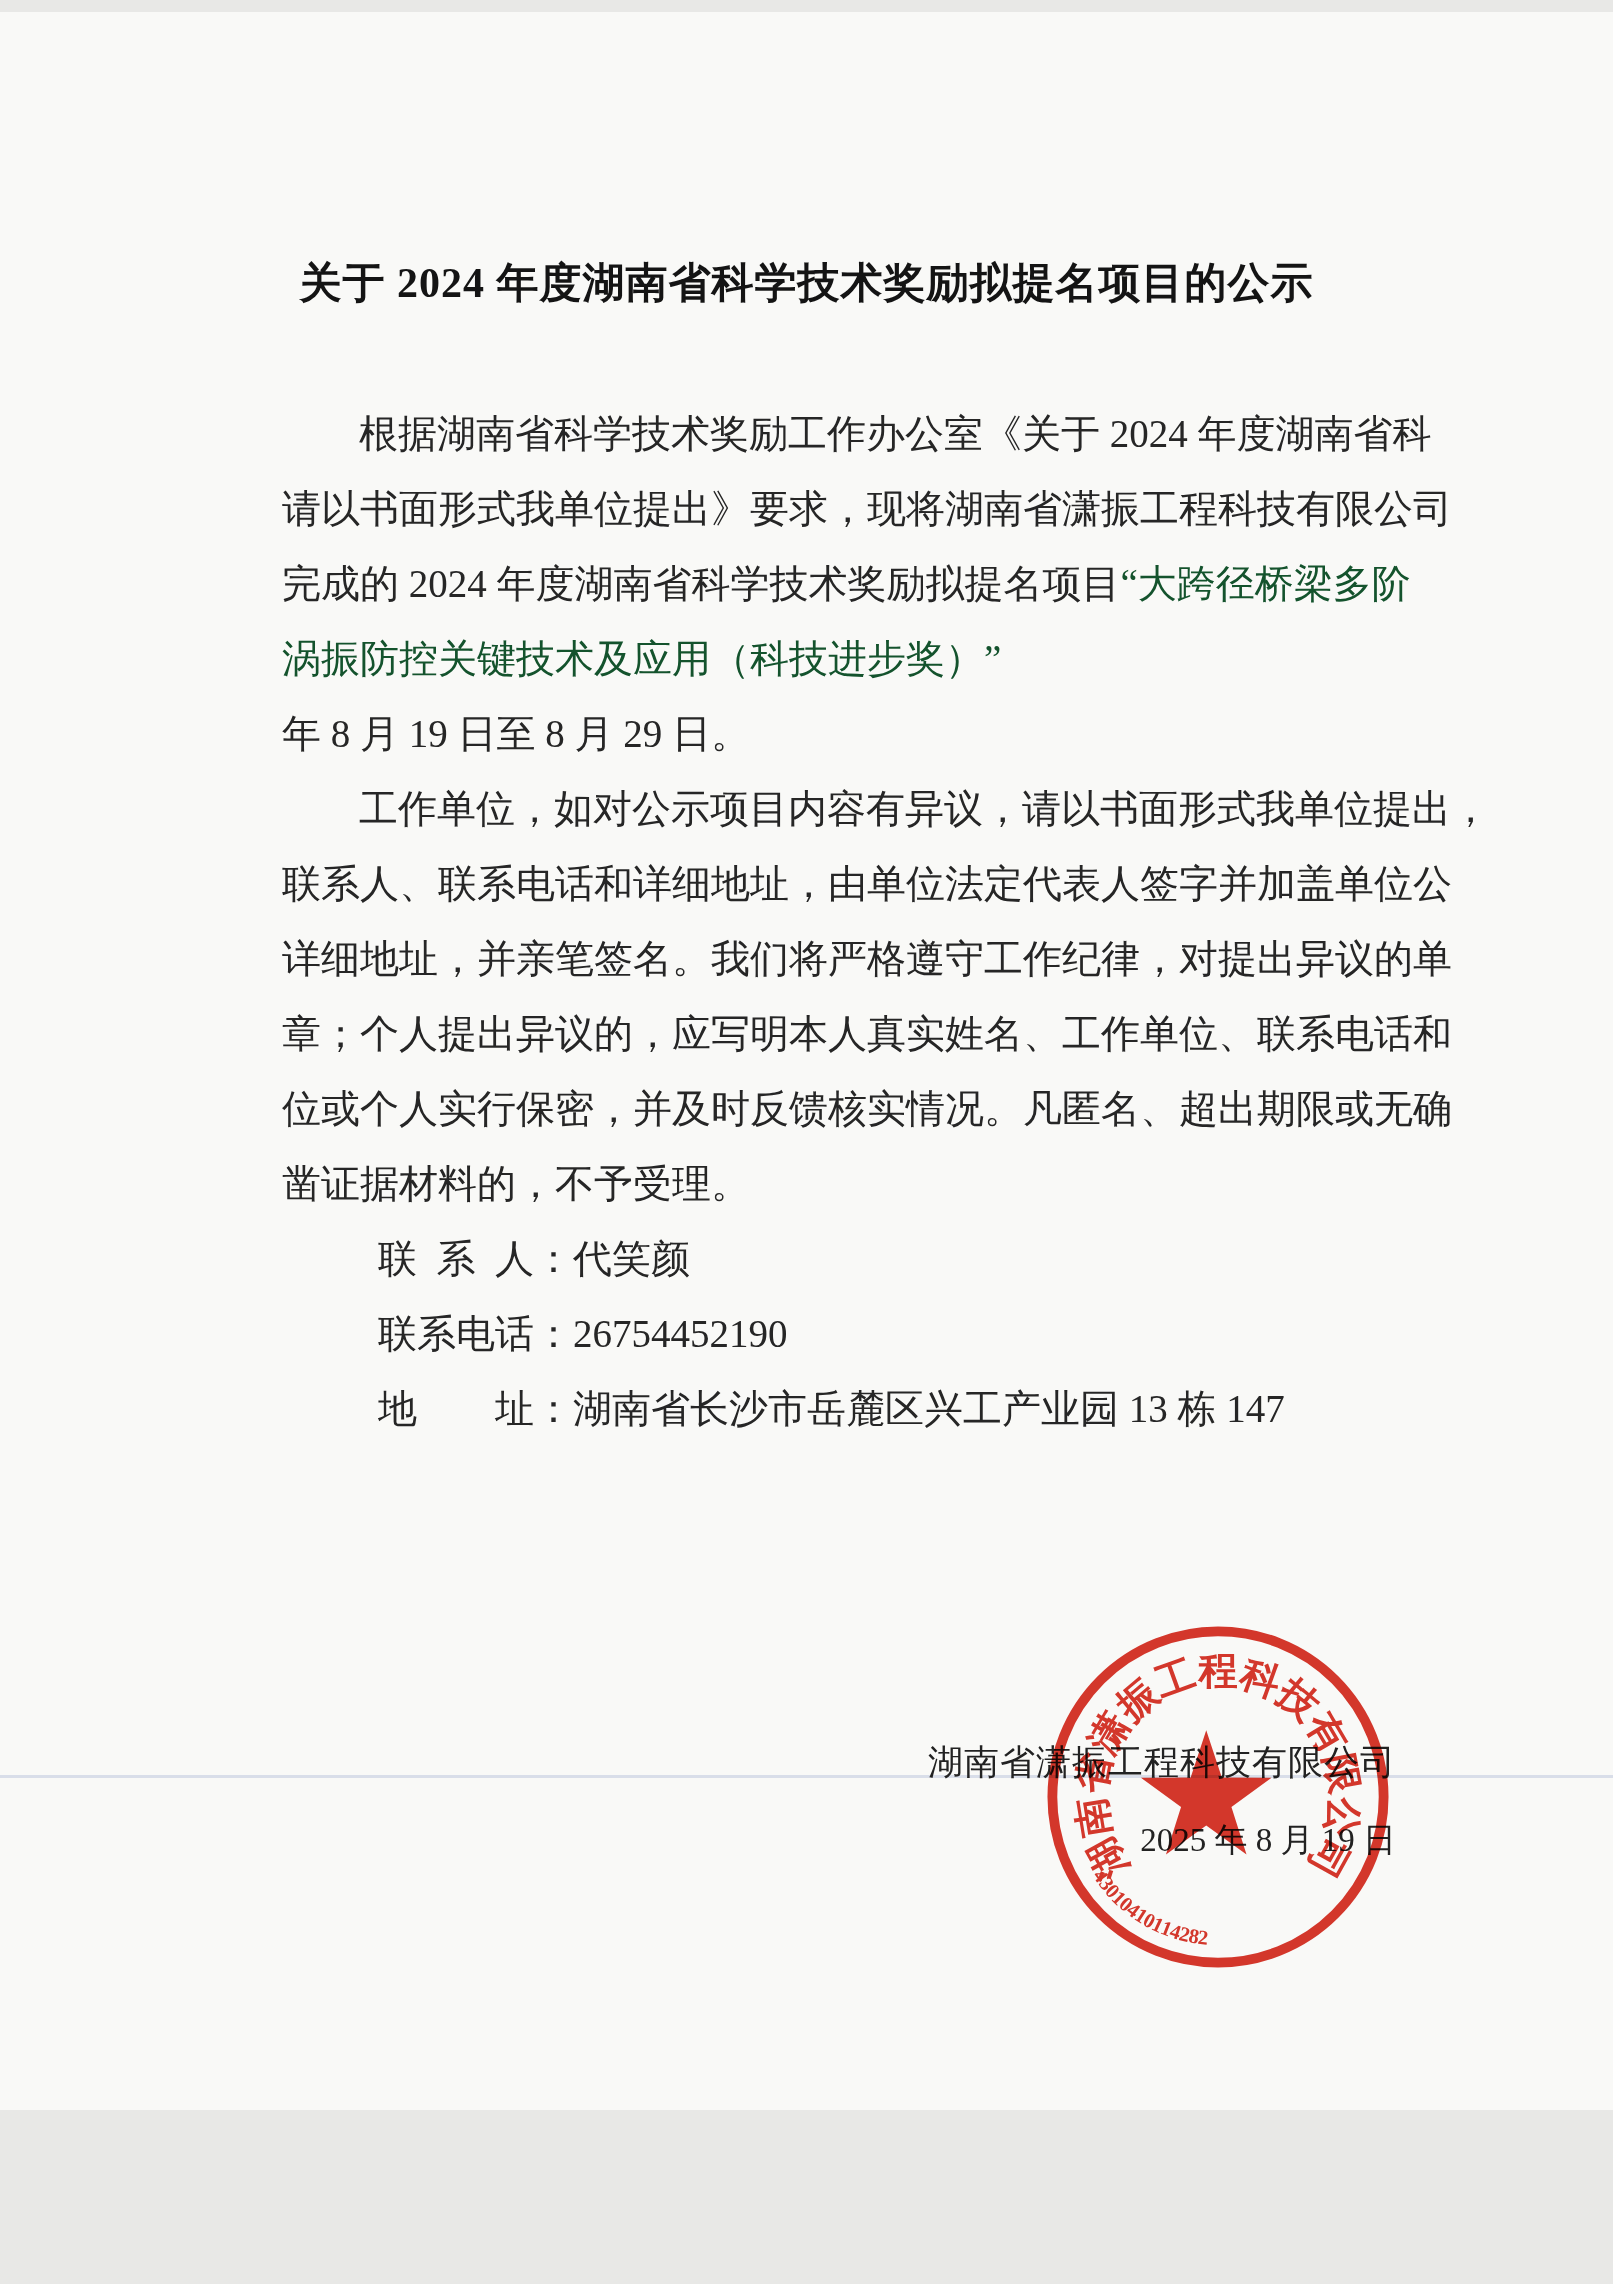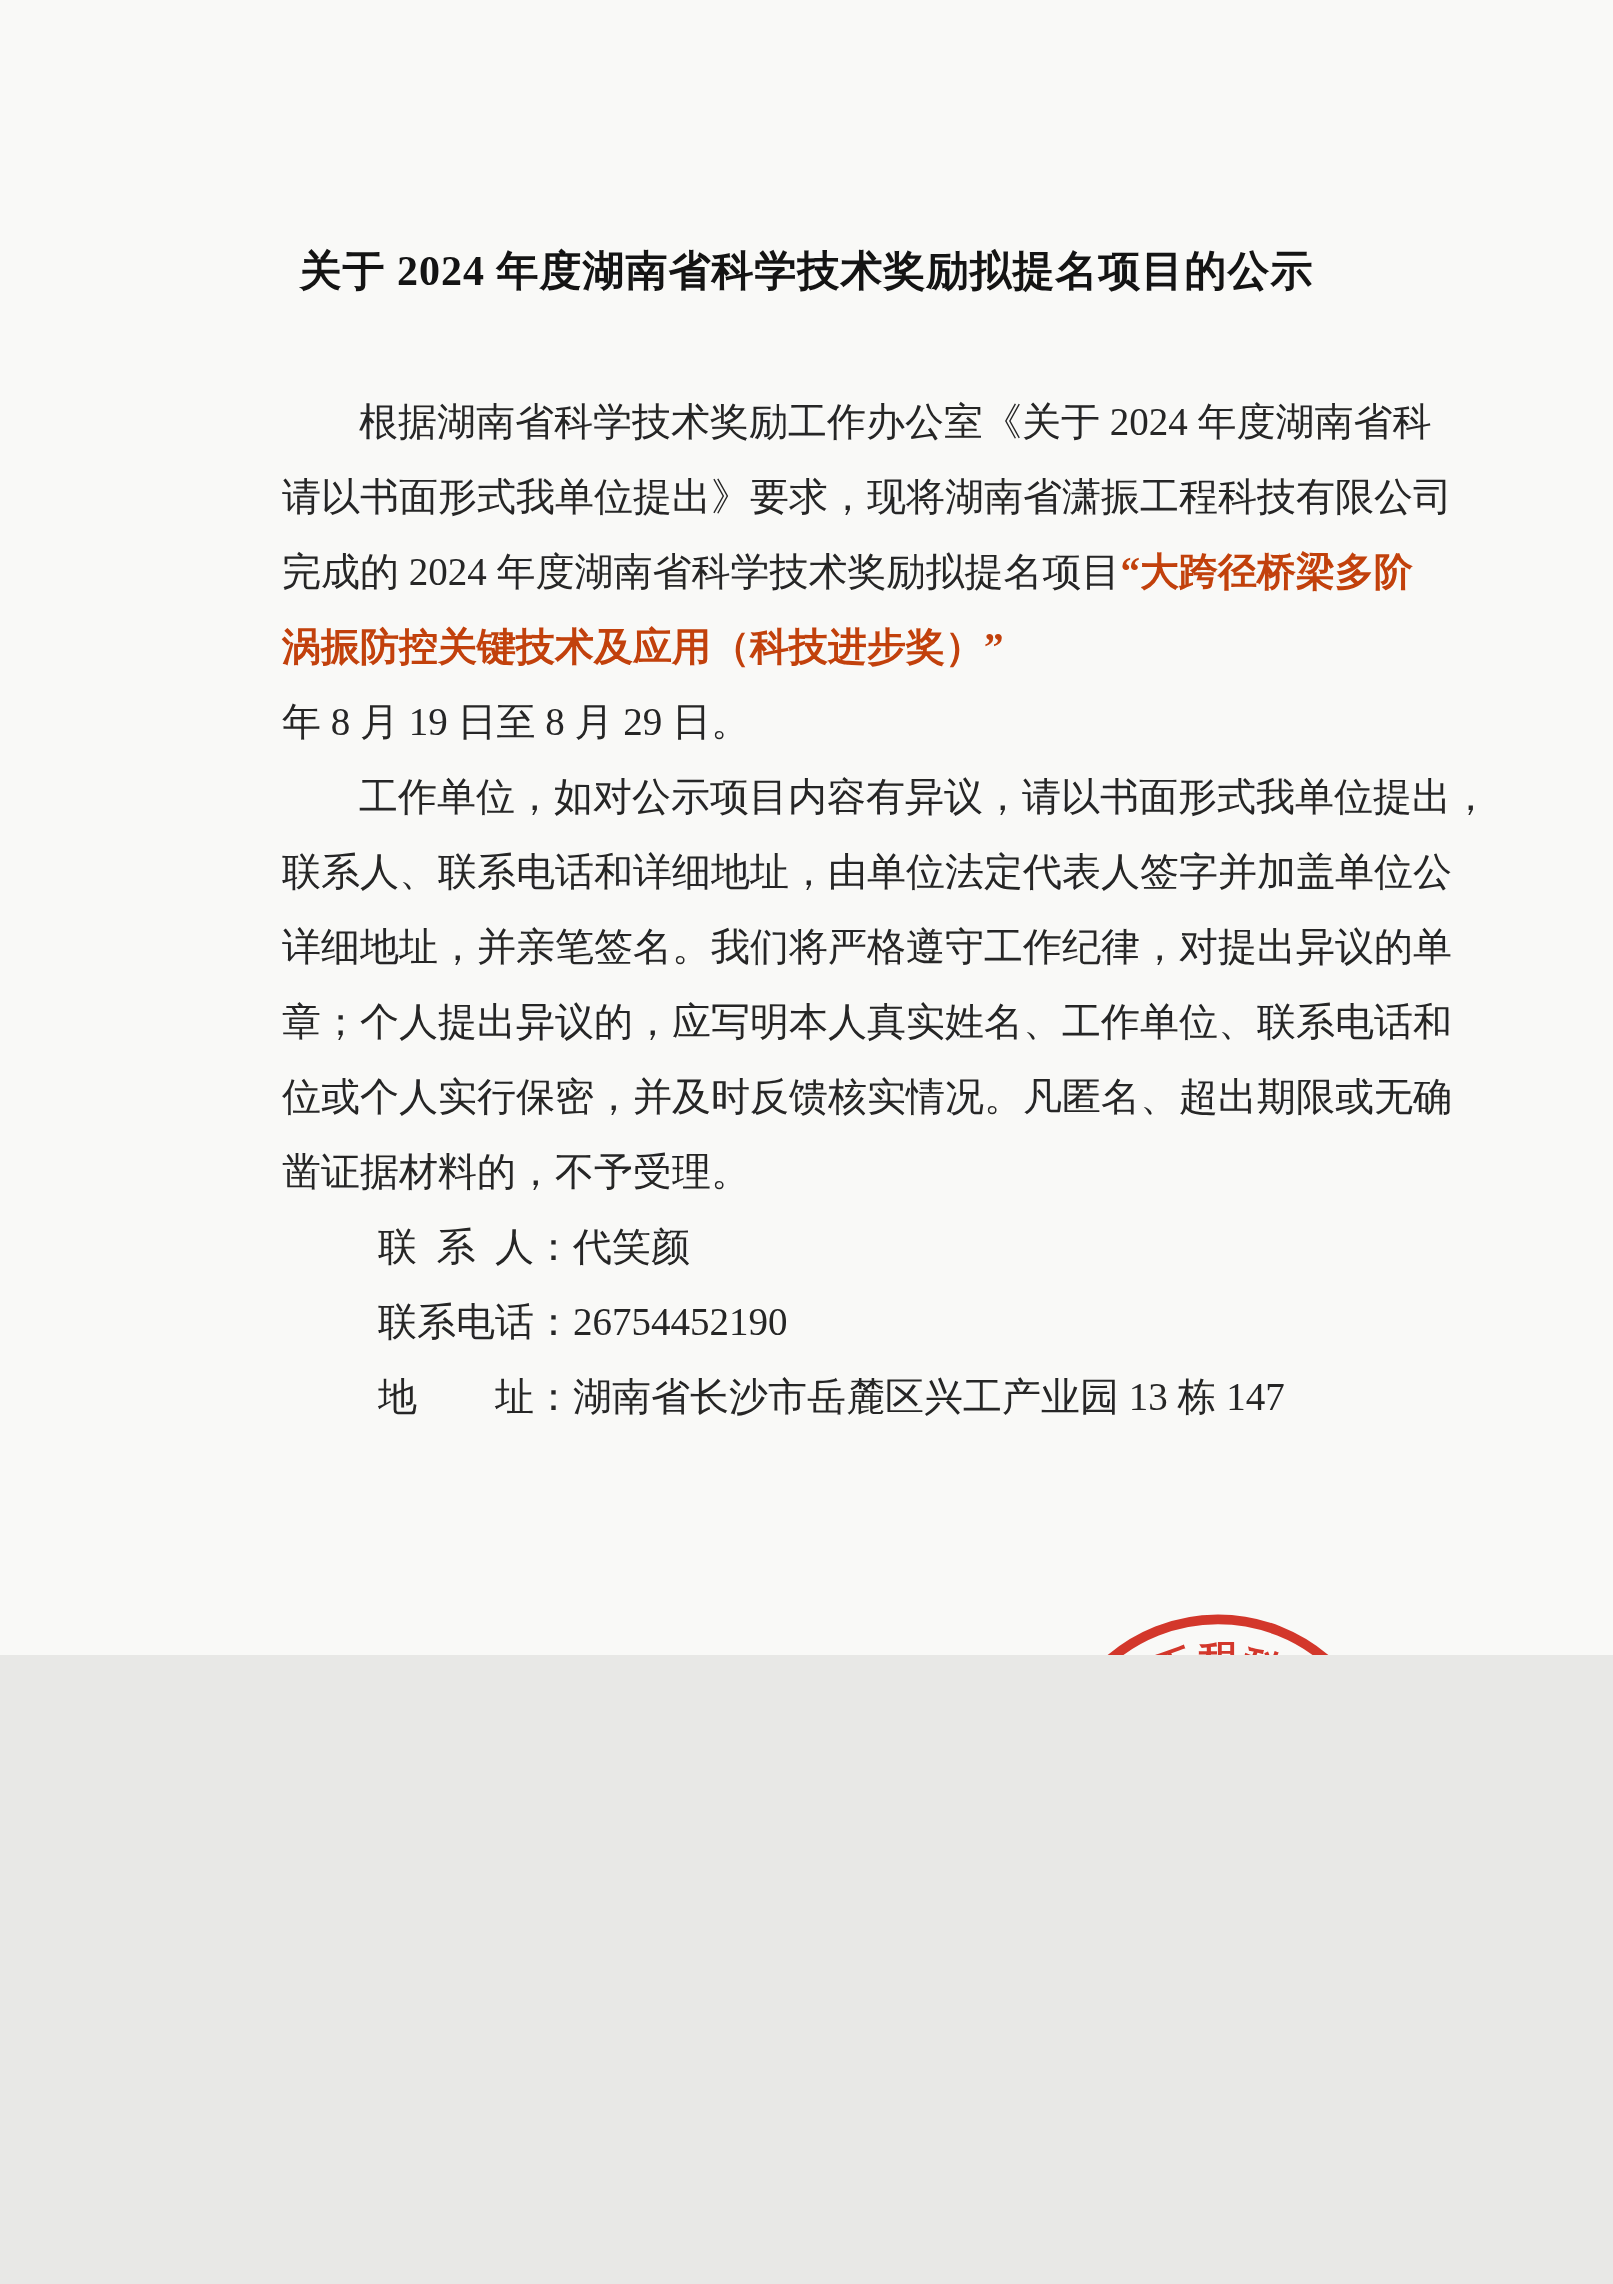--- a/index.html
+++ b/index.html
@@ -1,20 +1,20 @@
 <!DOCTYPE html>
 <html><head>
 <meta charset="utf-8">
 <style>
   html,body{margin:0;padding:0;}
   body{background:#e8e8e6;}
   .page{
     position:relative;
-    width:1613px;height:1655px;
-    margin:0 auto;
+    width:1613px;height:2098px;
+    margin:12px auto;
     background:#f9f9f7;
     overflow:hidden;
     font-family:"Liberation Serif","DejaVu Serif",serif;
     color:#232323;
   }
   .title{
     position:absolute;
     left:0;top:243px;width:100%;
     text-align:center;
     font-size:42px;
@@ -29,21 +29,21 @@
     width:1176px;
   }
   .bline{
     height:75px;
     display:flex;
     align-items:center;
     font-size:39px;
     white-space:pre;
     color:#262626;
   }
-  .bline .b{font-weight:700;color:#c2410c;}
+  .bline .b{font-weight:400;color:#14532d;}
   .signature{
     position:absolute;
     right:217px;top:1727px;
     text-align:right;
     color:#222;
   }
   .sig-company{font-size:35px;letter-spacing:1px;white-space:pre;}
   .sig-date{font-size:33px;margin-top:32px;white-space:pre;}
   .stamp{
     position:absolute;

